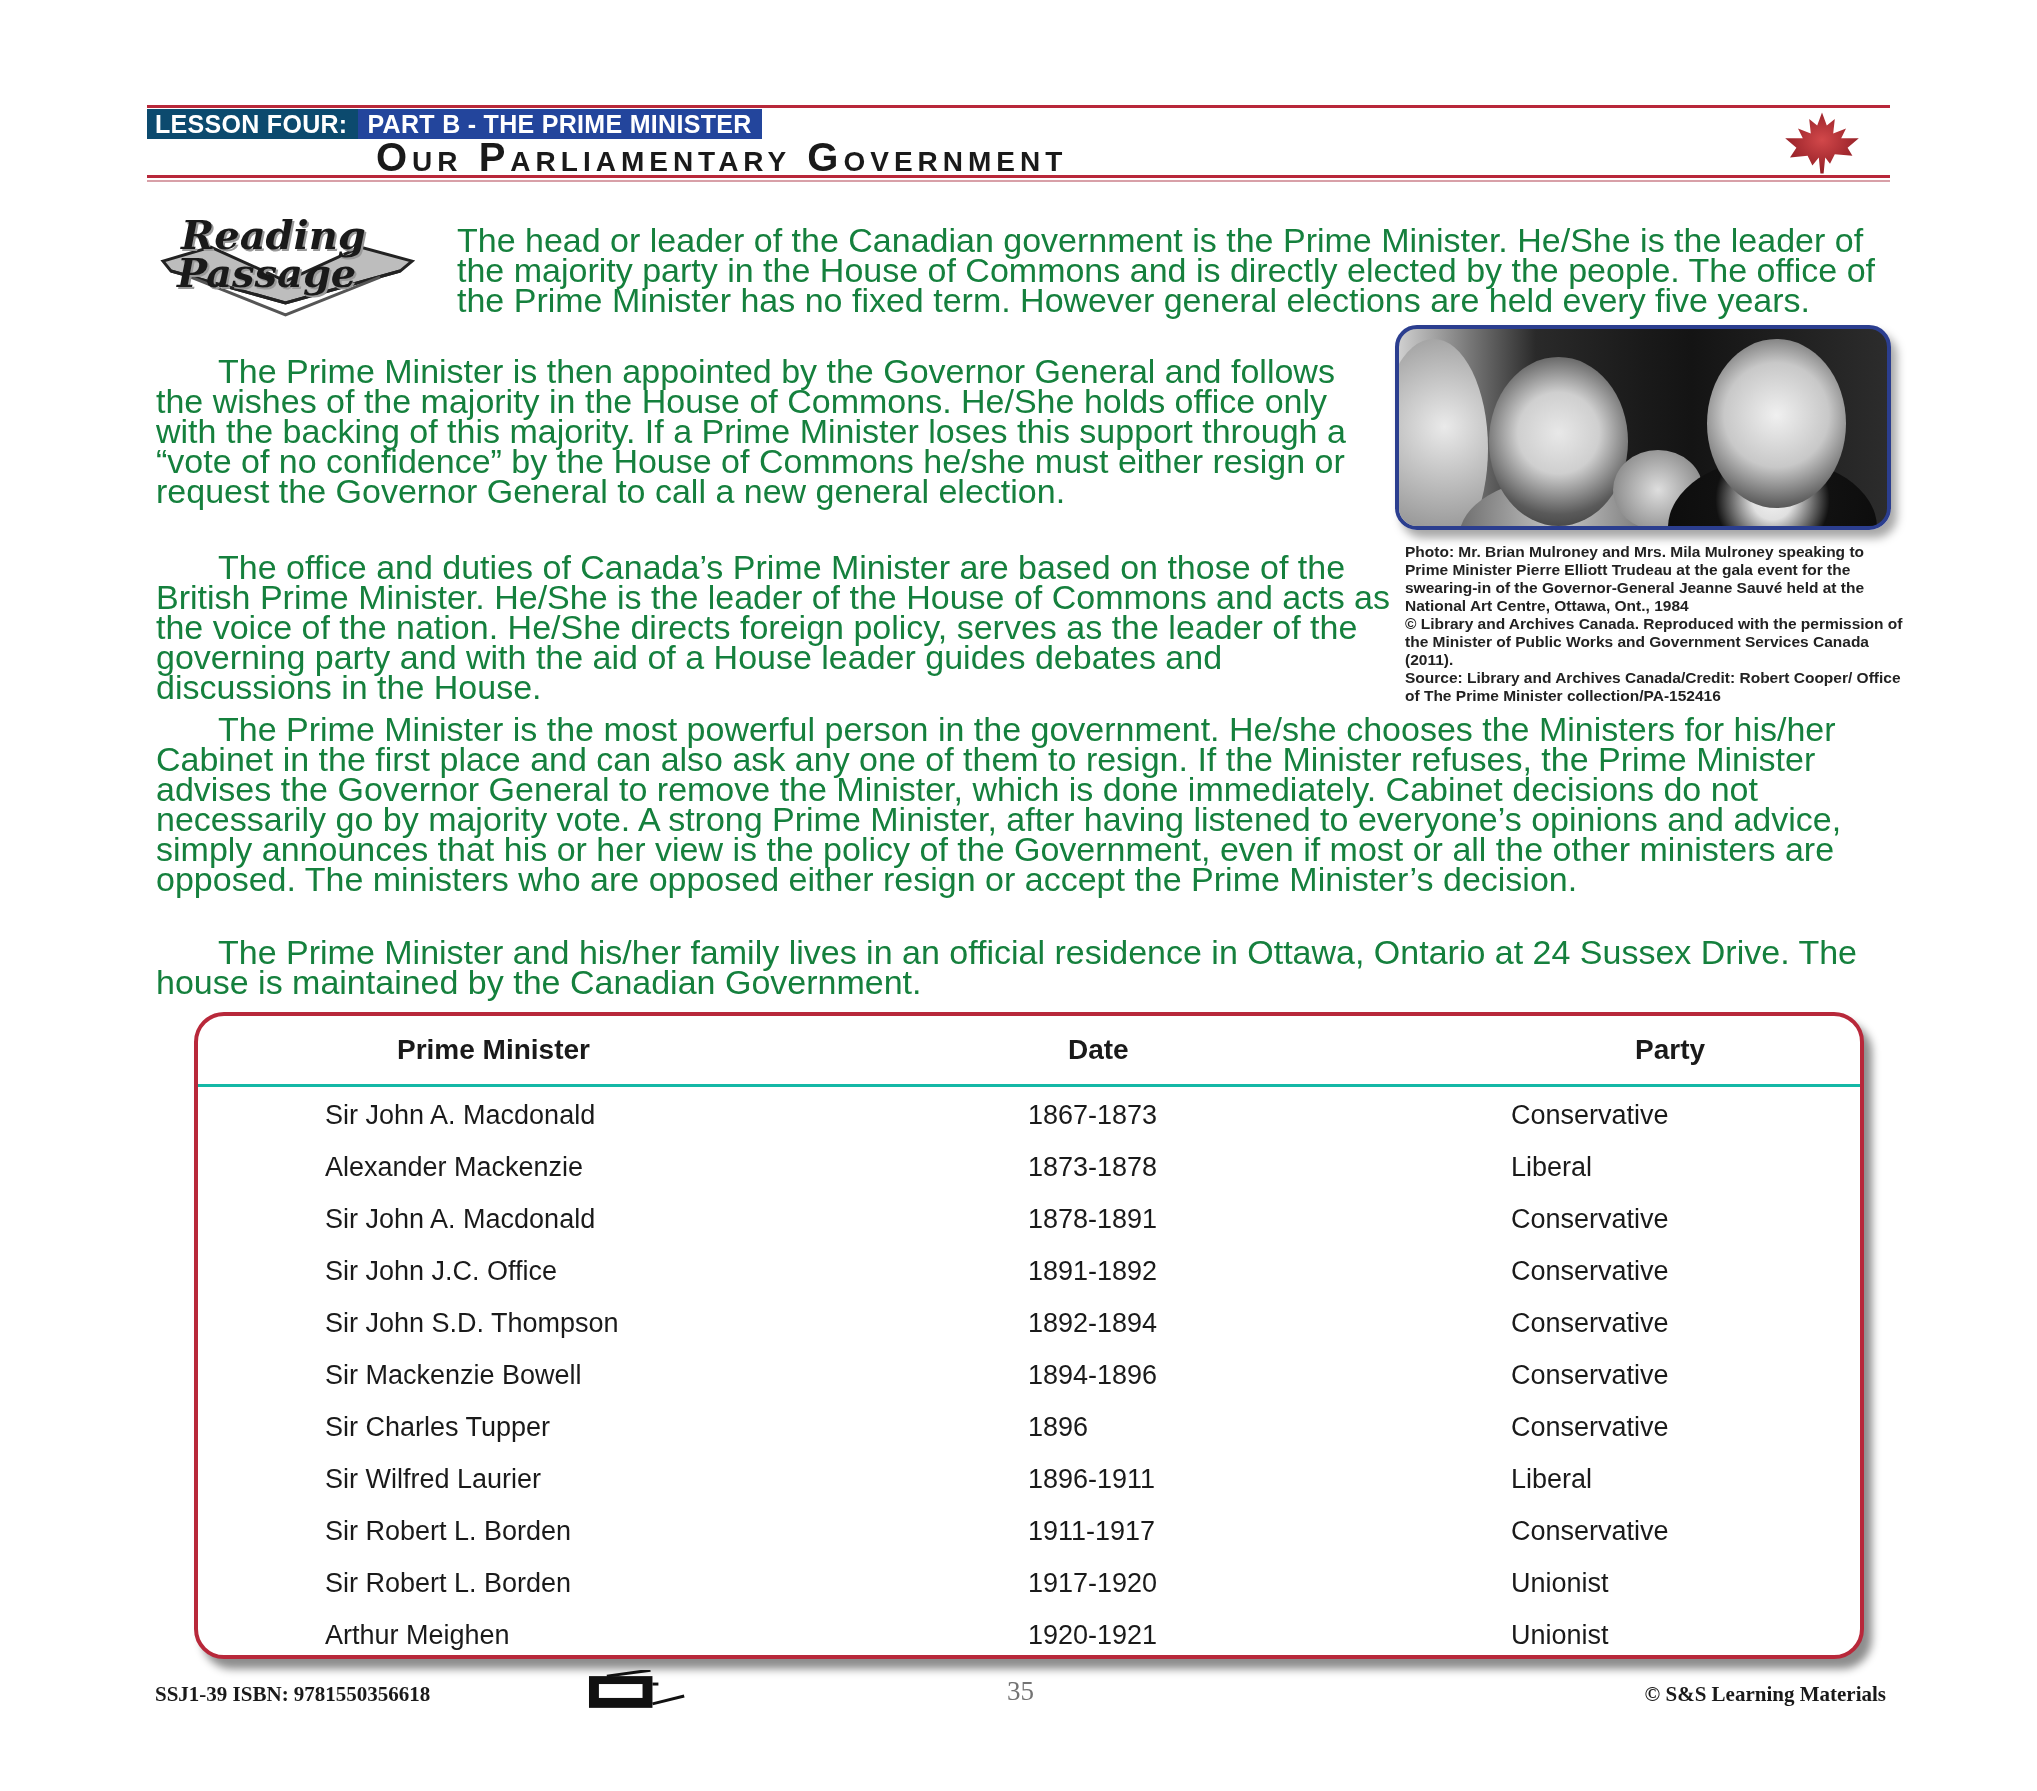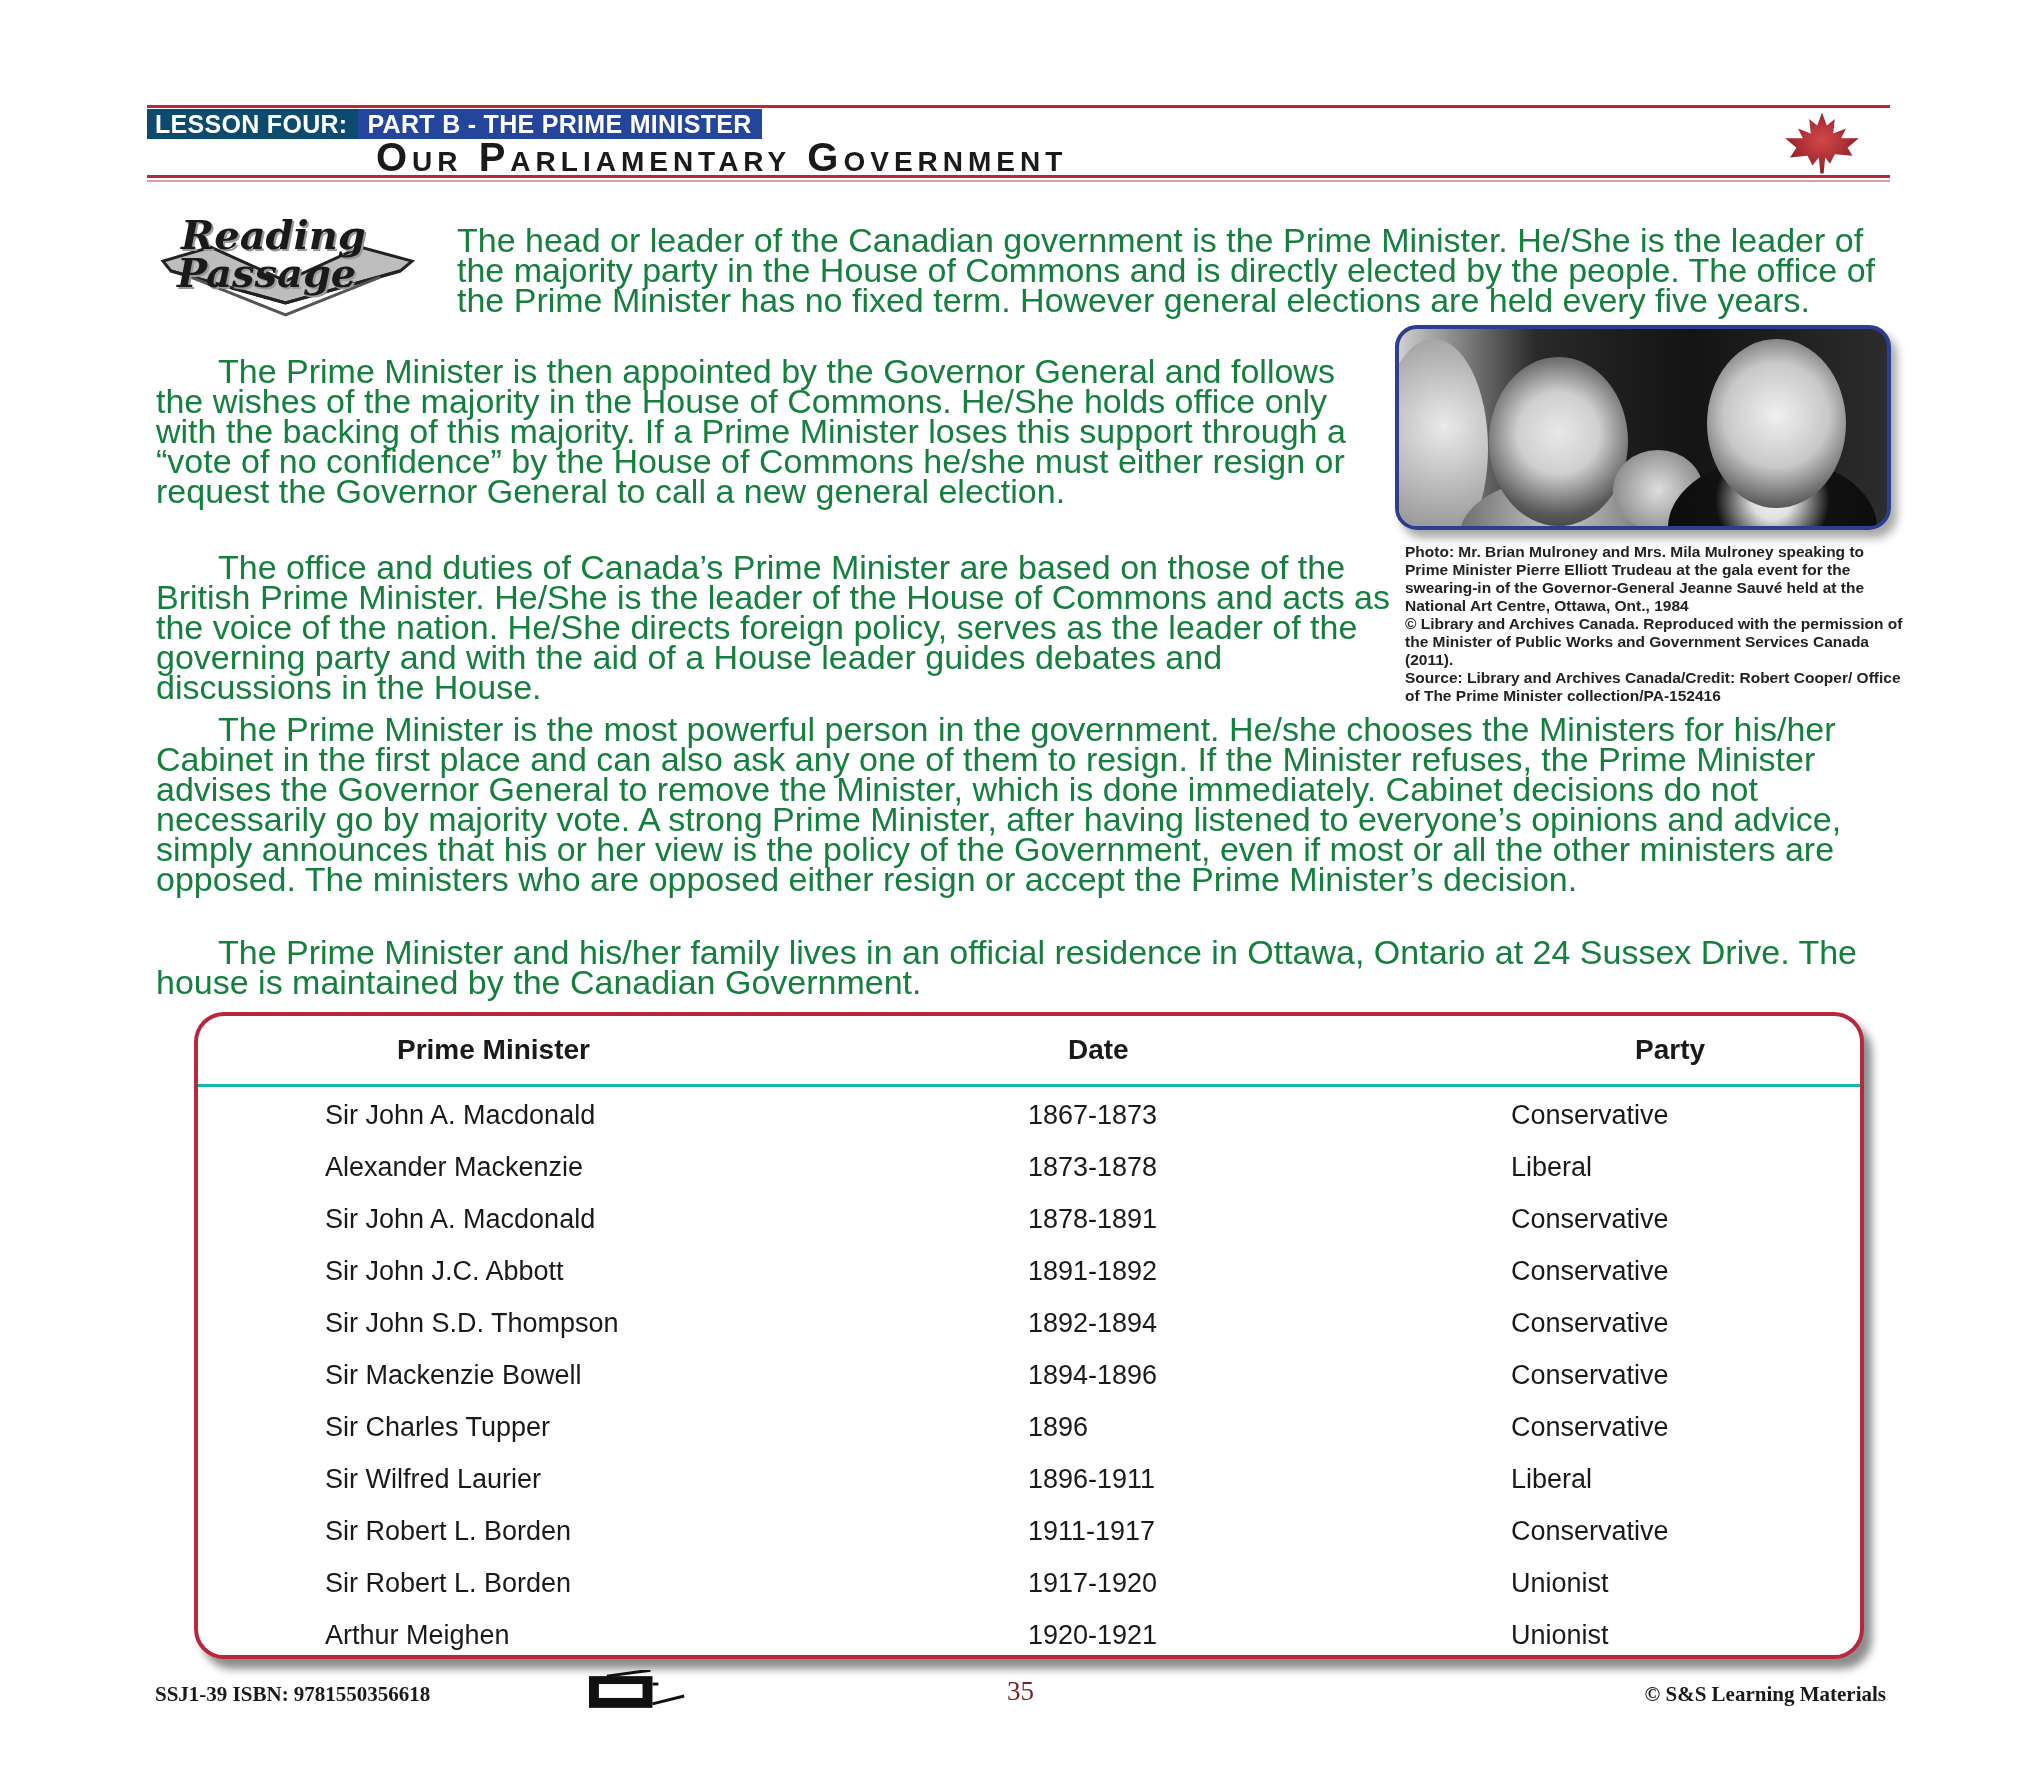--- a/index.html
+++ b/index.html
@@ -56,21 +56,21 @@
   .tbody { position: absolute; left: 0; right: 0; top: 84px; }
   .tr { position: relative; height: 52px; }
   .td { position: absolute; top: 0; font-size: 27px; color: #1a1a1a; }
   .td.c1 { left: 127px; }
   .td.c2 { left: 830px; }
   .td.c3 { left: 1313px; }
 
   
   .footer-left { position: absolute; left: 155px; top: 1682px; font-family: "Liberation Serif", serif; font-weight: bold; font-size: 21px; color: #1a1a1a; }
   .copier { position: absolute; left: 587px; top: 1670px; width: 119px; height: 40px; }
-  .page-num { position: absolute; left: 1007px; top: 1676px; font-family: "Liberation Serif", serif; font-size: 27px; color: #7f1d1d; }
+  .page-num { position: absolute; left: 1007px; top: 1676px; font-family: "Liberation Serif", serif; font-size: 27px; color: #737373; }
   .footer-right { position: absolute; right: 152px; top: 1682px; font-family: "Liberation Serif", serif; font-weight: bold; font-size: 21px; color: #1a1a1a; }
 </style>
 </head>
 <body>
 
 <div class="header">
   <div class="rule top"></div>
   <div class="lesson-bar">
     <span class="lesson-red">LESSON FOUR:</span>
     <span class="lesson-blue">PART B - THE PRIME MINISTER</span>
@@ -144,21 +144,21 @@
         <span class="td c1">Alexander Mackenzie</span>
         <span class="td c2">1873-1878</span>
         <span class="td c3">Liberal</span>
       </div>
     <div class="tr">
         <span class="td c1">Sir John A. Macdonald</span>
         <span class="td c2">1878-1891</span>
         <span class="td c3">Conservative</span>
       </div>
     <div class="tr">
-        <span class="td c1">Sir John J.C. Abbott</span>
+        <span class="td c1">Sir John J.C. Office</span>
         <span class="td c2">1891-1892</span>
         <span class="td c3">Conservative</span>
       </div>
     <div class="tr">
         <span class="td c1">Sir John S.D. Thompson</span>
         <span class="td c2">1892-1894</span>
         <span class="td c3">Conservative</span>
       </div>
     <div class="tr">
         <span class="td c1">Sir Mackenzie Bowell</span>

